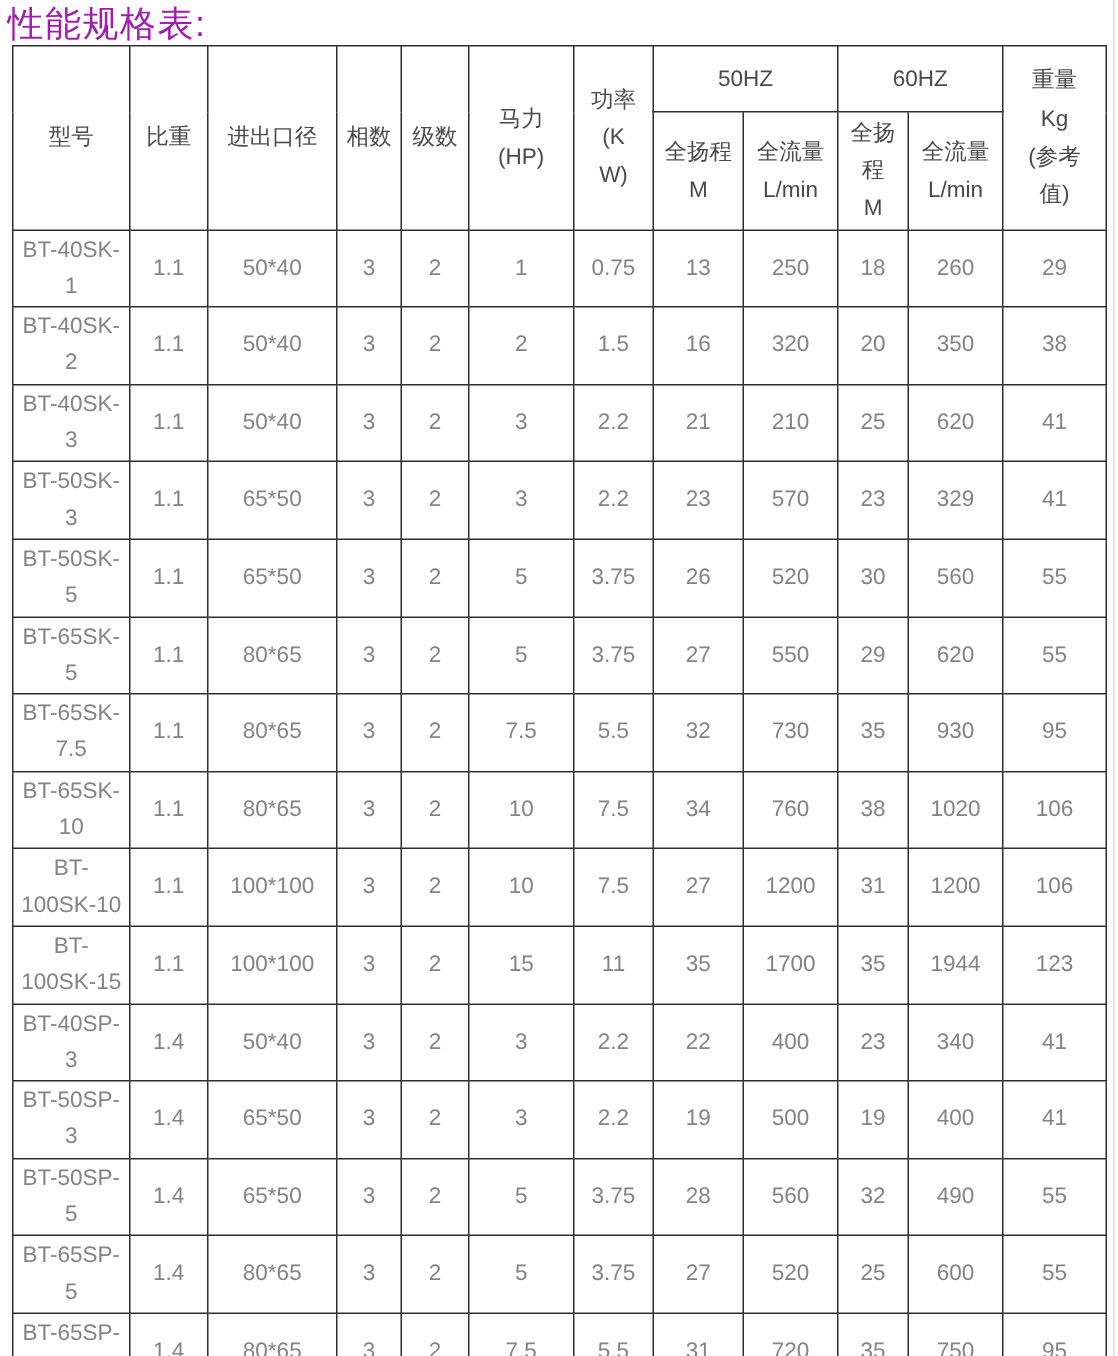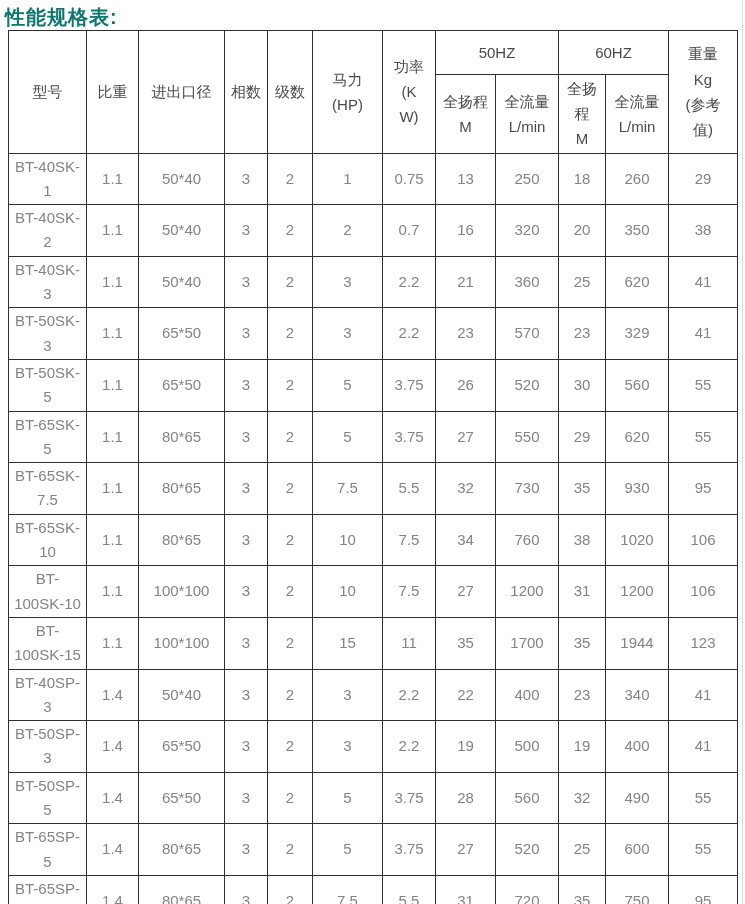--- a/index.html
+++ b/index.html
@@ -6,23 +6,23 @@
   html, body { margin: 0; padding: 0; }
   body {
     width: 745px;
     height: 904px;
     overflow: hidden;
     background: #ffffff;
     position: relative;
     font-family: "Liberation Sans", "DejaVu Sans", sans-serif;
   }
   .page-title {
-    font-size: 20px;
-    font-weight: bold;
-    color: #0f766e;
+    font-size: 24px;
+    font-weight: normal;
+    color: #a21caf;
     margin: 5px 0 1px 5px;
     letter-spacing: 1px;
     line-height: 24px;
   }
   table.spec {
     border-collapse: collapse;
     table-layout: fixed;
     margin-left: 8px;
     width: 729px;
   }
@@ -124,38 +124,38 @@
         <td>29</td>
       </tr>
       <tr>
         <td>BT-40SK-
 2</td>
         <td>1.1</td>
         <td>50*40</td>
         <td>3</td>
         <td>2</td>
         <td>2</td>
-        <td>0.7</td>
+        <td>1.5</td>
         <td>16</td>
         <td>320</td>
         <td>20</td>
         <td>350</td>
         <td>38</td>
       </tr>
       <tr>
         <td>BT-40SK-
 3</td>
         <td>1.1</td>
         <td>50*40</td>
         <td>3</td>
         <td>2</td>
         <td>3</td>
         <td>2.2</td>
         <td>21</td>
-        <td>360</td>
+        <td>210</td>
         <td>25</td>
         <td>620</td>
         <td>41</td>
       </tr>
       <tr>
         <td>BT-50SK-
 3</td>
         <td>1.1</td>
         <td>65*50</td>
         <td>3</td>

